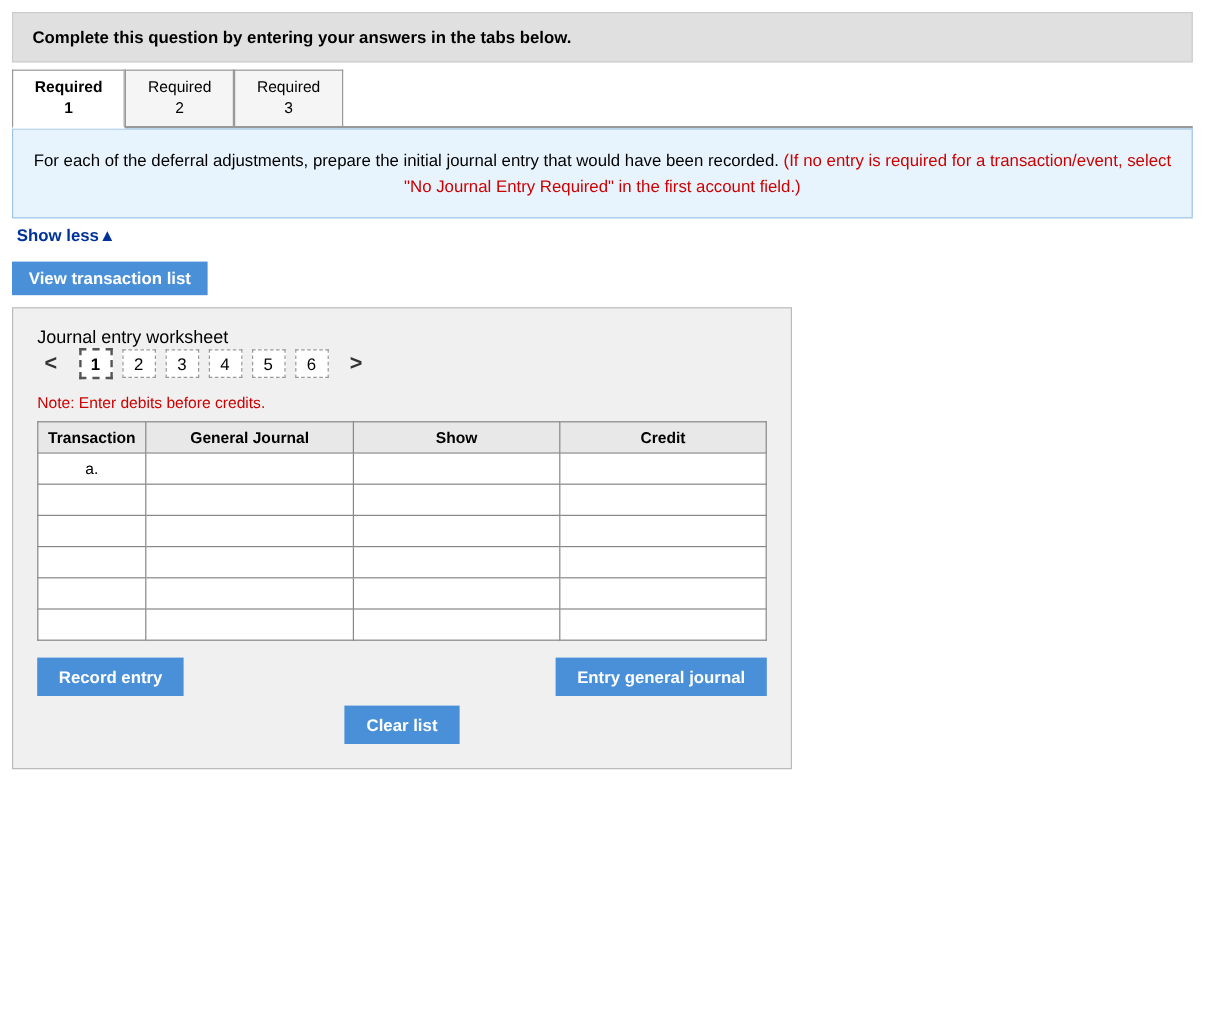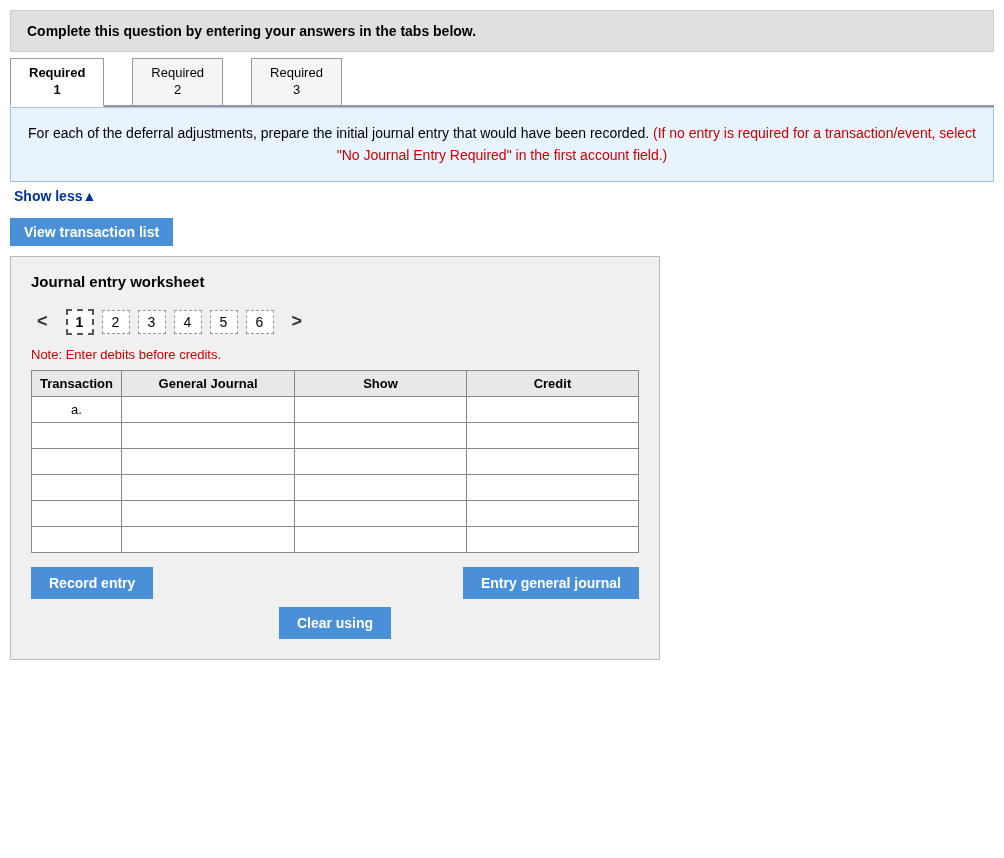--- a/index.html
+++ b/index.html
@@ -18,21 +18,20 @@
       padding: 12px 16px;
       font-weight: bold;
       font-size: 14px;
       margin-bottom: 6px;
     }
 
     .tabs-row {
       display: flex;
       border-bottom: 2px solid #999;
       margin-bottom: 0;
-      gap: 28px;
     }
 
     .tab {
       border: 1px solid #999;
       border-bottom: none;
       padding: 6px 18px;
       text-align: center;
       cursor: pointer;
       background: #f5f5f5;
       min-width: 70px;
@@ -83,23 +82,23 @@
     }
 
     .worksheet-container {
       border: 1px solid #bbb;
       background: #f0f0f0;
       padding: 16px 20px 20px 20px;
       max-width: 650px;
     }
 
     .worksheet-title {
-      font-weight: bold;
+      font-weight: normal;
       font-size: 15px;
-      margin-bottom: 19px;
+      margin-bottom: 0;
     }
 
     .nav-row {
       display: flex;
       align-items: center;
       gap: 12px;
       margin-bottom: 12px;
     }
 
     .nav-arrow {
@@ -351,18 +350,18 @@
       </tr>
     </tbody>
   </table>
 
   <div class="buttons-top-row">
     <button class="record-btn">Record entry</button>
     <button class="view-journal-btn">Entry general journal</button>
   </div>
 
   <div class="buttons-bottom-row">
-    <button class="clear-btn">Clear using</button>
+    <button class="clear-btn">Clear list</button>
   </div>
 </div>
 
 
 
 
 </body></html>

